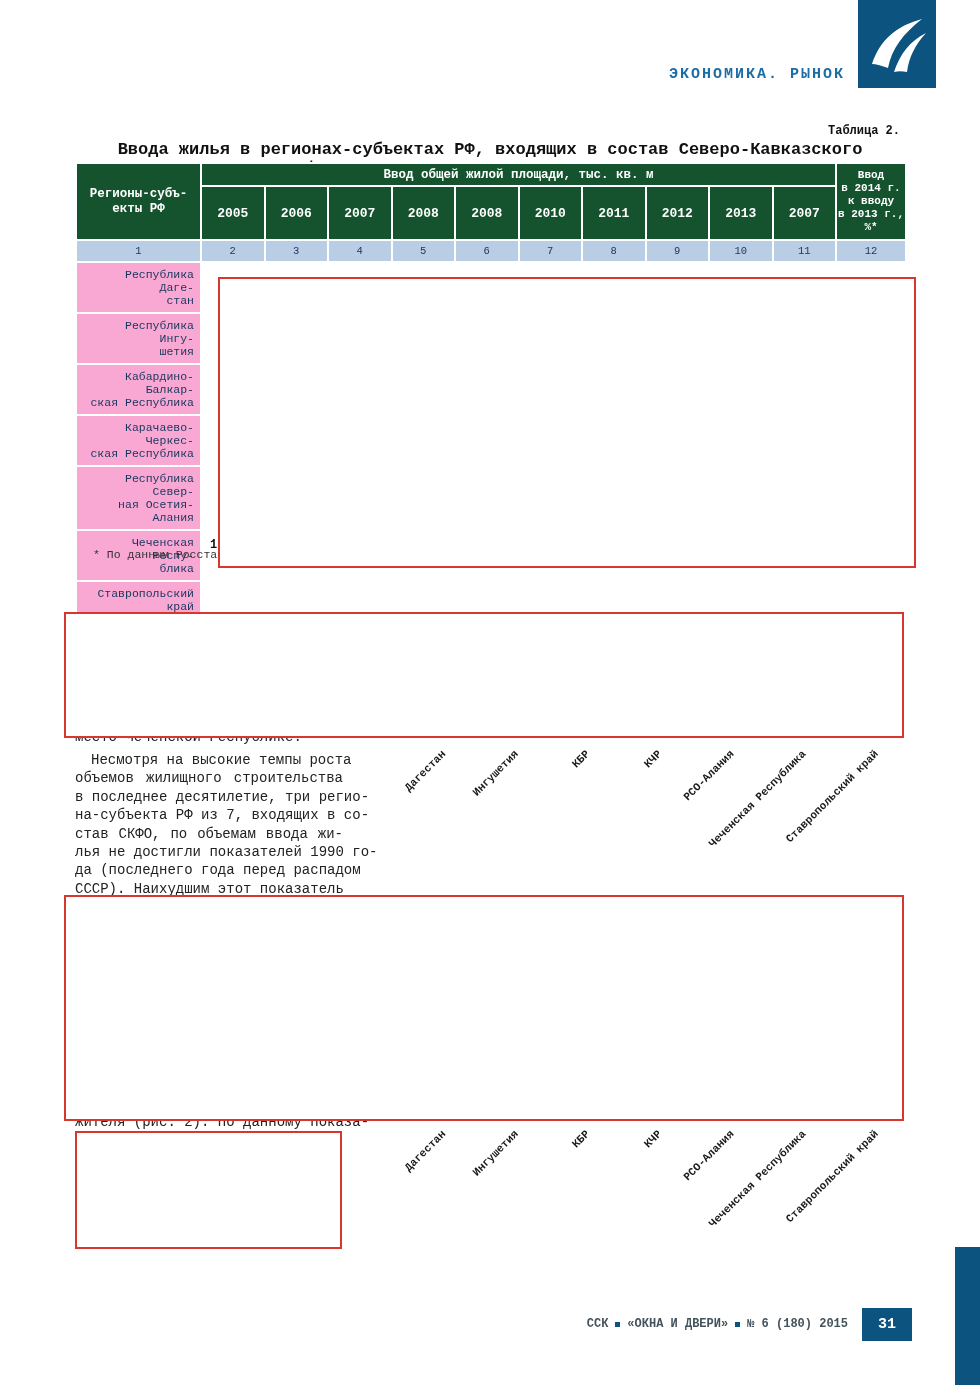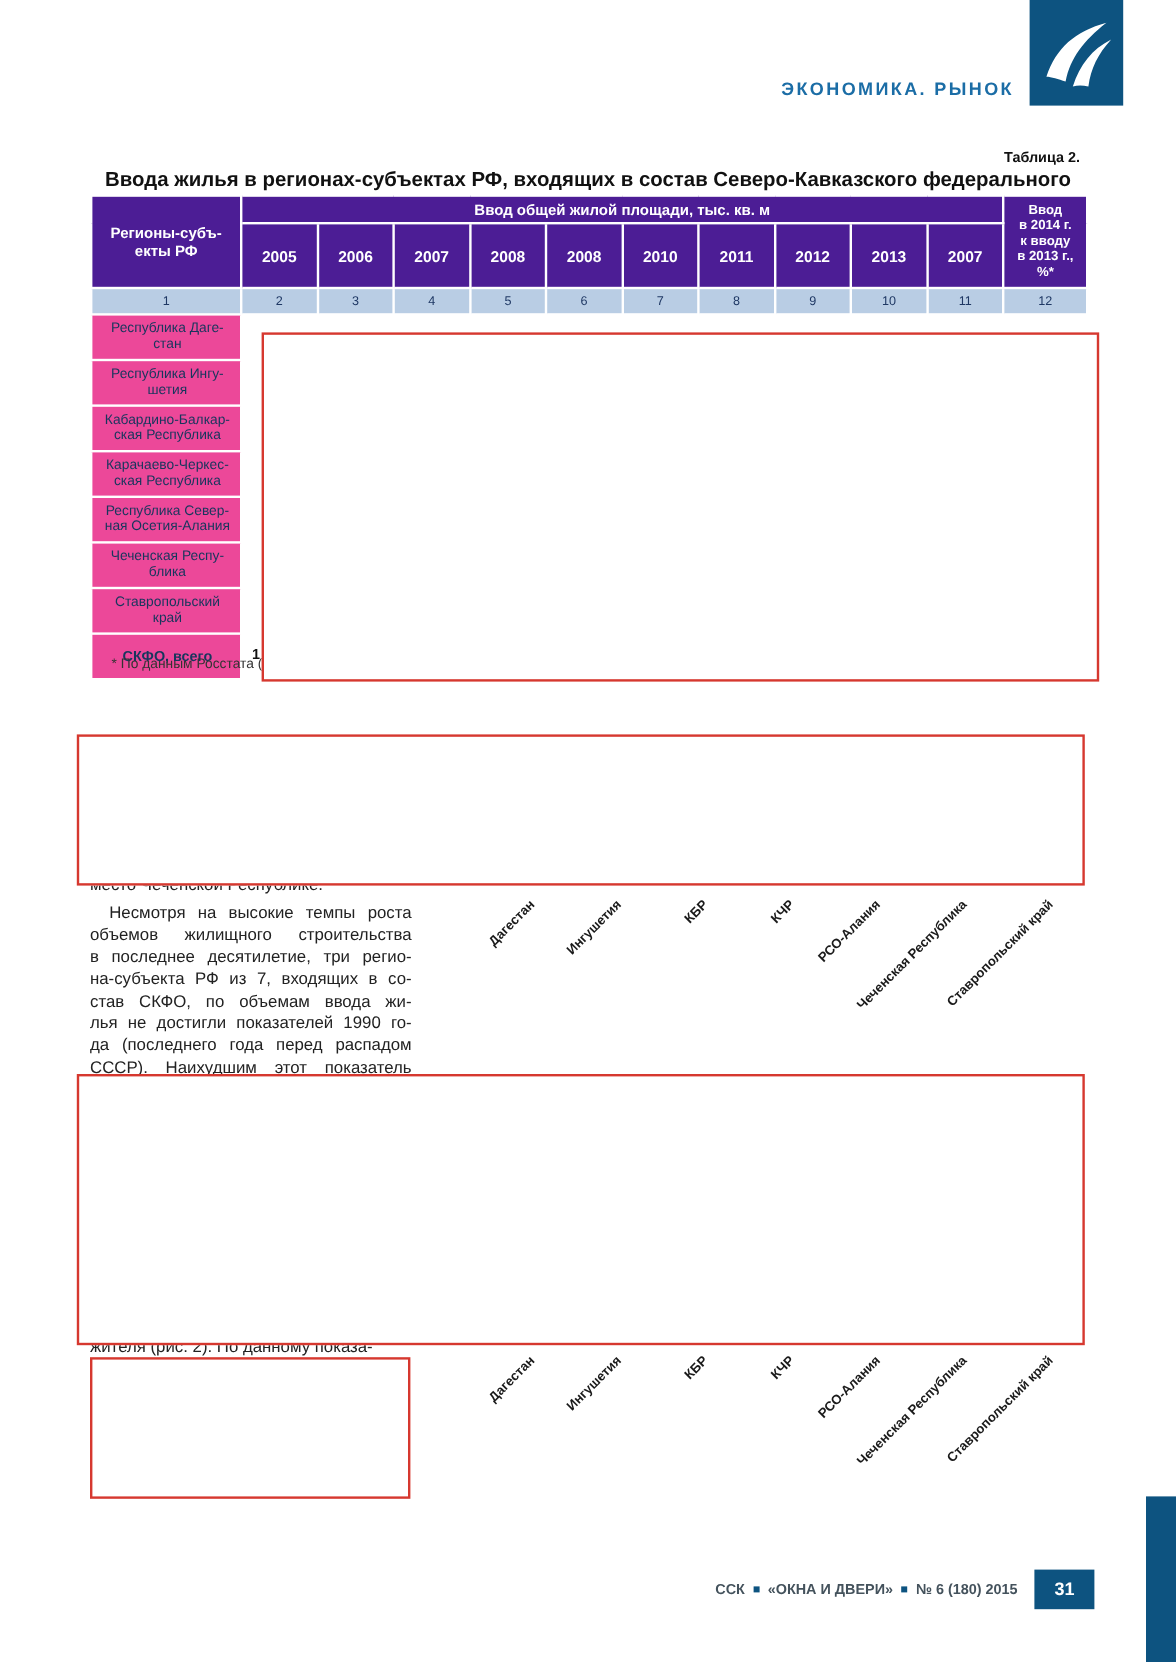--- a/index.html
+++ b/index.html
@@ -1,43 +1,43 @@
 <!DOCTYPE html>
 <html><head>
 <meta charset="utf-8">
 <style>
   * { margin:0; padding:0; box-sizing:border-box; }
   html, body { background:#ffffff; }
   .page {
     position:relative; width:980px; height:1385px; background:#fff;
-    font-family:Liberation Sans, sans-serif; color:#222; overflow:hidden;
+    font-family:Liberation Mono, monospace; color:#222; overflow:hidden;
   }
 
   
   .logo { position:absolute; left:858px; top:0; width:78px; height:88px; background:#0d5380; }
   .section-title {
     position:absolute; top:66px; right:135px; font-size:15px; font-weight:bold;
     letter-spacing:2px; color:#1b6da6; white-space:nowrap;
   }
 
   
   .table-label { position:absolute; top:124px; right:80px; font-size:12px; font-weight:bold; color:#111; }
   .table-title { position:absolute; top:140px; left:75px; width:830px; text-align:center; font-size:17px; font-weight:bold; color:#111; }
   .main-table { position:absolute; left:75px; top:162px; width:830px; border-collapse:collapse; table-layout:fixed; }
   .main-table th, .main-table td { border:2px solid #fff; vertical-align:middle; }
-  .hdr { background:#4c1d95; color:#fff; font-weight:bold; text-align:center; }
+  .hdr { background:#14532d; color:#fff; font-weight:bold; text-align:center; }
   .group-hdr { font-size:12.5px; height:23px; }
   .year-hdr  { font-size:13px; height:54px; }
   .region-hdr { font-size:12.5px; white-space:pre-line; line-height:15px; }
   .ratio-hdr  { font-size:11px; white-space:pre-line; line-height:13px; }
   .numrow td { background:#b9cde4; color:#1f3864; font-size:10.5px; text-align:center; height:22px; }
   .data-row { height:38px; }
   .region-cell {
-    background:#ec4899; color:#17365d; font-size:11.5px; line-height:13px;
-    padding:5px 6px 5px 8px; white-space:pre-line; text-align:center;
+    background:#f9a8d4; color:#17365d; font-size:11.5px; line-height:13px;
+    padding:5px 6px 5px 8px; white-space:pre-line; text-align:right;
   }
   .total .region-cell { font-weight:bold; font-size:12px; }
   .blank { background:#fff; }
   .partial-value { position:absolute; left:210px; top:538px; font-size:12px; font-weight:bold; color:#111; z-index:1; }
   .footnote { position:absolute; top:548px; left:93px; font-size:11.5px; color:#333; }
 
   
   .redact { position:absolute; background:#fff; border:2px solid #d6382f; z-index:5; }
   .redact-table { left:218px; top:277px; width:698px; height:291px; }
   .redact-fig1  { left:64px;  top:612px; width:840px; height:126px; }

